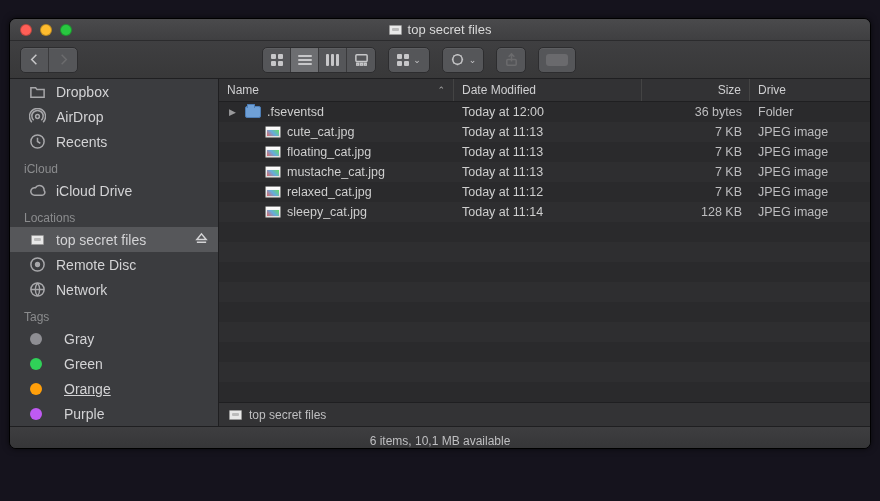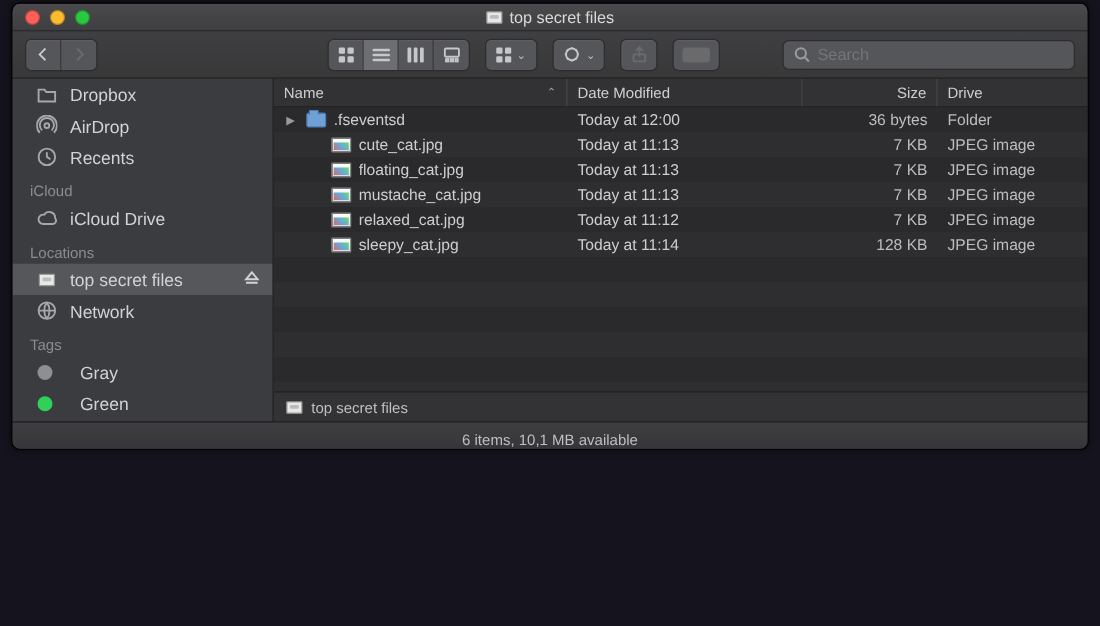--- a/index.html
+++ b/index.html
@@ -1,17 +1,17 @@
 <!DOCTYPE html>
 <html><head>
 <meta charset="utf-8">
 <style>
   * { box-sizing: border-box; margin: 0; padding: 0; font-family: -apple-system, "Helvetica Neue", Arial, sans-serif; }
   body { background:#15131d; width:880px; height:501px; overflow:hidden; }
-  .window { position:relative; width:862px; height:358px; margin:2px auto; background:#35363a; border:1px solid #000; border-radius:7px; box-shadow:0 0 6px rgba(0,0,0,.6); display:flex; flex-direction:column; overflow:hidden; }
+  .window { position:relative; width:862px; height:431px; margin:18px auto; background:#35363a; border:1px solid #000; border-radius:7px; box-shadow:0 0 6px rgba(0,0,0,.6); display:flex; flex-direction:column; overflow:hidden; }
 
   
   .titlebar { height:22px; background:linear-gradient(#4a4a4c,#3f3f41); display:flex; align-items:center; position:relative; border-bottom:1px solid #2b2b2d; }
   .traffic { display:flex; gap:8px; padding-left:10px; }
   .tl { width:12px; height:12px; border-radius:50%; border:1px solid rgba(0,0,0,.25); }
   .tl.red{background:#ff5f57}.tl.yel{background:#febc2e}.tl.grn{background:#28c840}
   .title-center{ position:absolute; left:0; right:0; display:flex; justify-content:center; align-items:center; gap:6px; color:#d9d9d9; font-size:13px; pointer-events:none;}
   .disk-icon-sm{ width:13px; height:10px; background:#e8e8e8; border:1px solid #999; border-radius:1px; position:relative;}
   .disk-icon-sm::after{content:"";position:absolute;left:2px;right:2px;top:2px;height:3px;background:#bbb;border-radius:1px;}
 
@@ -166,27 +166,20 @@
             <path d="M8 10V2M5 5l3-3 3 3"></path>
             <rect x="3" y="8" width="10" height="6" rx="1"></rect>
           </svg>
         </div>
     </div>
     <div class="seg">
       <div class="btn disabled" style="min-width:36px">
           <div class="pill" style="width:22px;height:12px;background:#6a6a6d;border-radius:3px;border:none"></div>
         </div>
     </div>
-    <div class="search">
-      <svg viewBox="0 0 16 16">
-          <circle cx="7" cy="7" r="5"></circle>
-          <line x1="11" y1="11" x2="15" y2="15"></line>
-        </svg>
-      <input placeholder="Search" style="">
-    </div>
   </div>
 
   <div class="body">
 
     <div class="sidebar">
       <div id="sb-favorites">
           <div class="sb-item">
             <span class="sb-ic">
               <svg viewBox="0 0 18 18">
                 <path d="M2 5h5l1.5 2H16v8H2z"></path>
@@ -227,20 +220,29 @@
       <div class="sb-sect">Locations</div>
       <div id="sb-locations">
           <div class="sb-item selected">
             <span class="sb-ic">
               <span class="disk-icon-sm"></span>
             </span>
             <span>top secret files</span>
             <span class="trail"><svg viewBox="0 0 14 14" width="13" height="13" stroke="currentColor" fill="none" stroke-width="1.6">
                 <path d="M7 2l5 6H2zM2 11h10"></path>
               </svg></span>
+          </div>
+          <div class="sb-item">
+            <span class="sb-ic">
+              <svg viewBox="0 0 18 18">
+                <circle cx="9" cy="9" r="7"></circle>
+                <circle cx="9" cy="9" r="2" fill="currentColor"></circle>
+              </svg>
+            </span>
+            <span>Remote Disc</span>
           </div>
           <div class="sb-item">
             <span class="sb-ic">
               <svg viewBox="0 0 18 18">
                 <circle cx="9" cy="9" r="7"></circle>
                 <path d="M2 9h14M9 2a12 12 0 0 1 0 14M9 2a12 12 0 0 0 0 14"></path>
               </svg>
             </span>
             <span>Network</span>
           </div>

